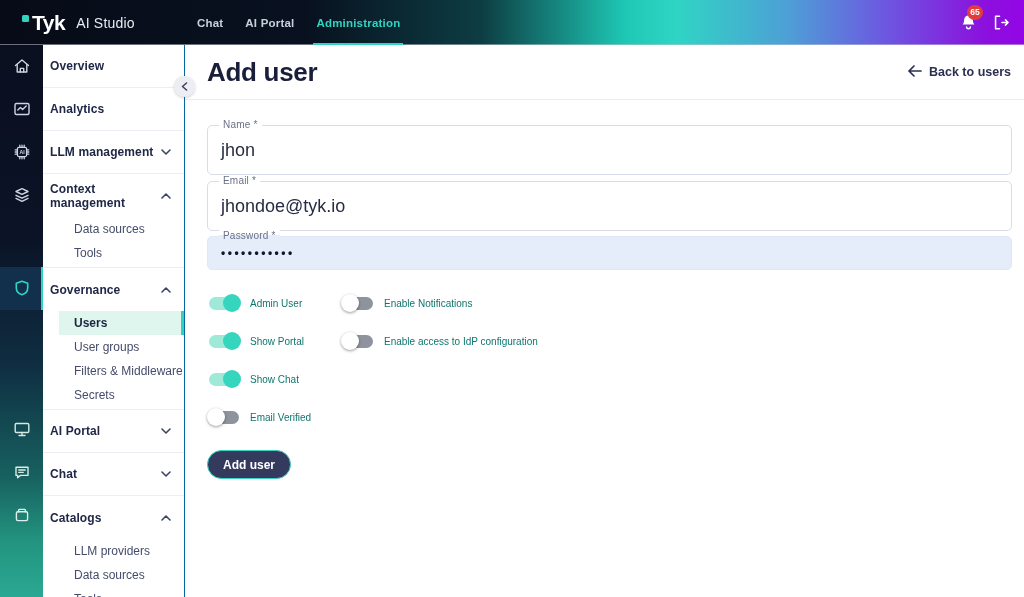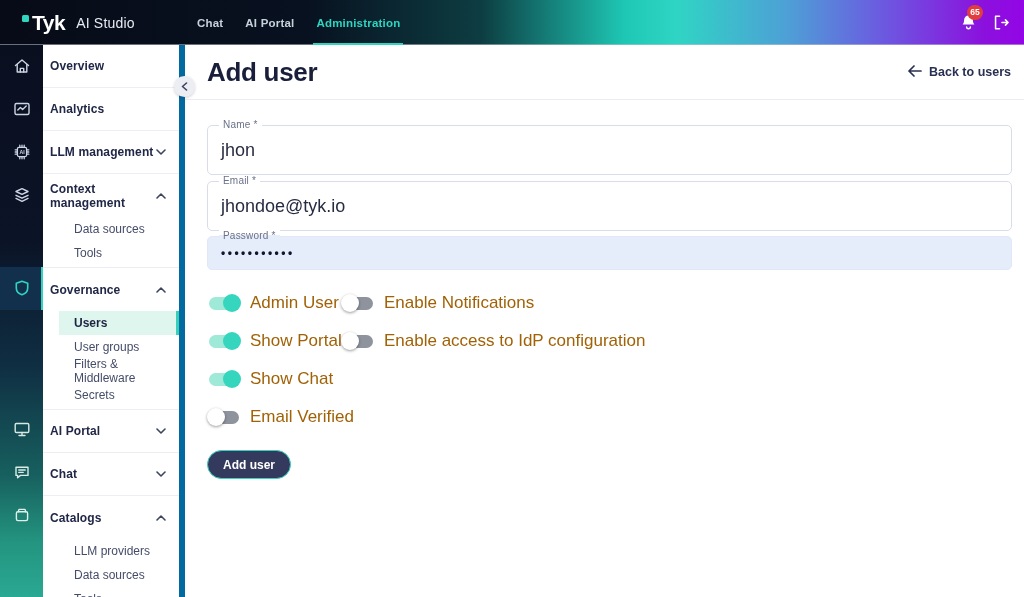--- a/index.html
+++ b/index.html
@@ -25,21 +25,21 @@
     background:#e23d3d;color:#fff;font-size:8.5px;font-weight:700;display:flex;align-items:center;justify-content:center;}
 
   
   .rail{position:absolute;left:0;top:45px;width:43px;bottom:0;z-index:10;
     background:linear-gradient(180deg,#0a0f20 0%,#0b1326 35%,#0f2e42 58%,#17605f 78%,#23947f 90%,#2aa893 100%);}
   .rail-active-block{position:absolute;left:0;top:222px;width:43px;height:43px;background:#12304c;border-right:2px solid #2fd5c0;box-sizing:border-box;}
   .rail-icon{position:absolute;left:0;width:43px;height:20px;display:flex;justify-content:center;cursor:pointer;}
 
   
   .sidebar{position:absolute;left:43px;top:45px;width:142px;bottom:0;background:#fff;
-    border-right:6px solid #0369a1;box-sizing:border-box;z-index:9;}
+    border-right:1px solid #0369a1;box-sizing:border-box;z-index:9;}
   .sb-item{height:43px;display:flex;align-items:center;justify-content:space-between;
     padding:0 13px 0 7px;border-bottom:1px solid #eceef4;box-sizing:border-box;cursor:pointer;}
   .sb-group{border-bottom:1px solid #eceef4;padding-bottom:2px;}
   .sb-group .sb-item{border-bottom:none;}
   .sb-label{font-size:12px;font-weight:700;color:#202747;letter-spacing:.1px;}
   .sb-sub-item{height:24px;display:flex;align-items:center;padding-left:15px;cursor:pointer;
     font-size:12px;color:#454c69;box-sizing:border-box;margin-left:16px;}
   .sb-sub-item.active{background:#def6ee;border-right:3px solid #36d0ba;color:#1d2440;font-weight:700;}
   .chev{flex:none;display:flex;}
 
@@ -60,21 +60,21 @@
   .fvalue{position:absolute;left:13px;top:50%;transform:translateY(-50%);font-size:18px;color:#272c42;}
   .field-name{top:80px;}
   .field-email{top:136px;}
   .field-password{top:191px;height:34px;background:#e5edfb;border-color:#e0e8f8;}
   .field-password .flabel{background:linear-gradient(180deg,#fff 46%,#e5edfb 46%);}
   .field-password .fvalue{font-size:12px;letter-spacing:2.5px;font-weight:700;color:#10162b;}
 
   .toggles{position:absolute;left:22px;top:239px;display:grid;
     grid-template-columns:134px auto;grid-template-rows:38px 38px 38px 38px;}
   .toggle-row{display:flex;align-items:center;gap:9px;cursor:pointer;}
-  .tlabel{font-size:17px;color:#a16207;white-space:nowrap;}
+  .tlabel{font-size:10px;color:#0f766e;white-space:nowrap;}
   .switch{position:relative;width:34px;height:20px;flex:none;}
   .switch .track{position:absolute;left:2px;top:3.5px;width:30px;height:13px;border-radius:7px;background:#8e939e;}
   .switch .thumb{position:absolute;top:1px;left:0;width:18px;height:18px;border-radius:50%;background:#fff;
     box-shadow:0 1px 3px rgba(0,0,0,.4);}
   .switch.on .track{background:#9ee9d8;}
   .switch.on .thumb{left:16px;background:#35d6bd;box-shadow:none;}
 
   .submit-btn{position:absolute;left:22px;top:405px;height:29px;padding:0 15px;border-radius:15px;
     background:#343a5e;border:1.5px solid #37d2c0;color:#fff;font-size:12px;font-weight:600;
     font-family:"Liberation Sans",sans-serif;cursor:pointer;display:flex;align-items:center;}

